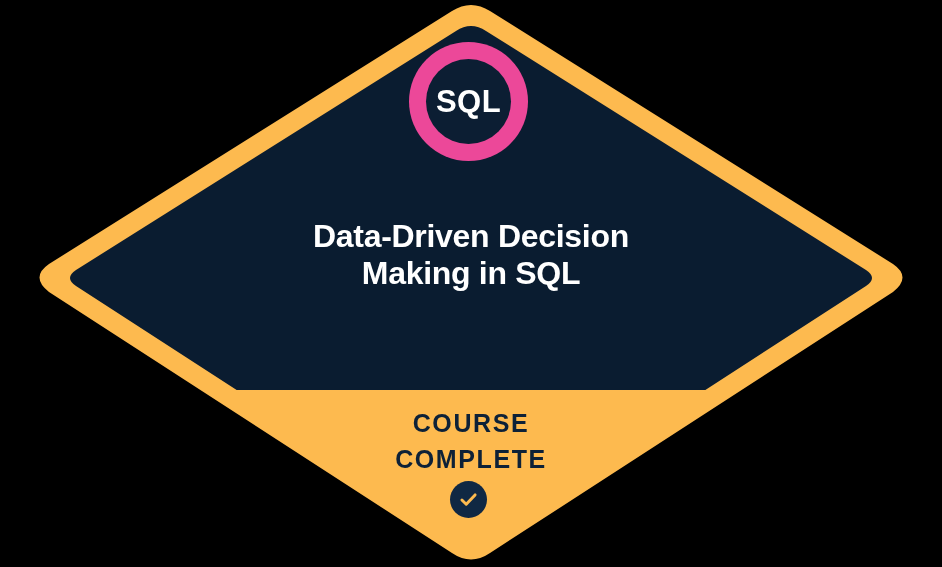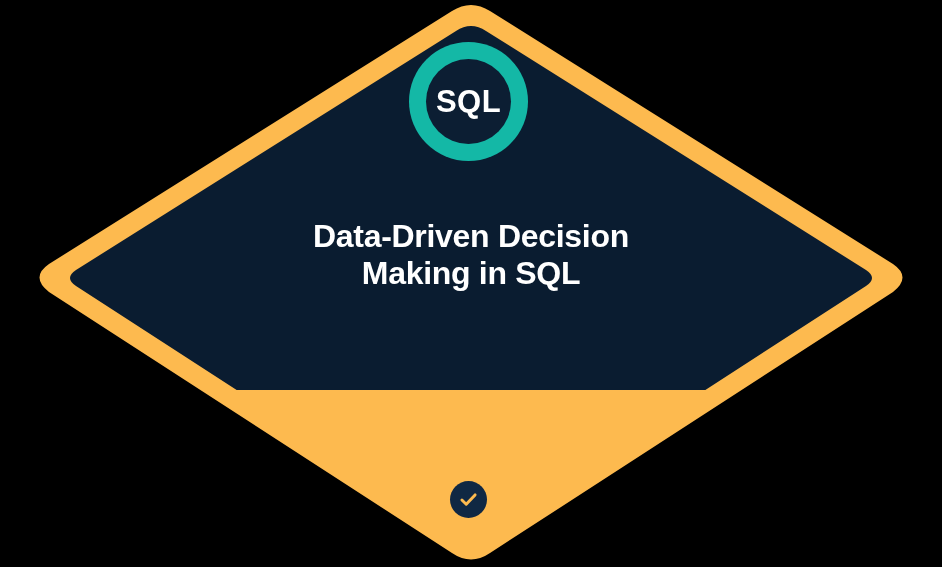--- a/index.html
+++ b/index.html
@@ -43,21 +43,21 @@
   }
 
   
   #sql-emblem {
     position: absolute;
     left: 409px;
     top: 42px;
     width: 119px;
     height: 119px;
     border-radius: 50%;
-    background: #14b8a6;
+    background: #ec4899;
     display: flex;
     align-items: center;
     justify-content: center;
     pointer-events: auto;
   }
   #sql-emblem-inner {
     width: 85px;
     height: 85px;
     border-radius: 50%;
     background: #0c1e33;
@@ -162,20 +162,22 @@
 
     <div id="sql-emblem">
       <div id="sql-emblem-inner">
         <span id="sql-emblem-label">SQL</span>
       </div>
     </div>
 
     <div id="course-title">Data-Driven Decision
 Making in SQL</div>
 
+    <div id="complete-caption">COURSE
+COMPLETE</div>
 
     <div id="check-badge">
       <svg width="21" height="21" viewBox="0 0 24 24" aria-hidden="true">
         <path d="M4.5 12.6 L9.4 17.4 L19.5 6.8" fill="none" stroke="#FDBA4F" stroke-width="3.4" stroke-linecap="round" stroke-linejoin="round"></path>
       </svg>
     </div>
 
   </div>
 </div>
 

